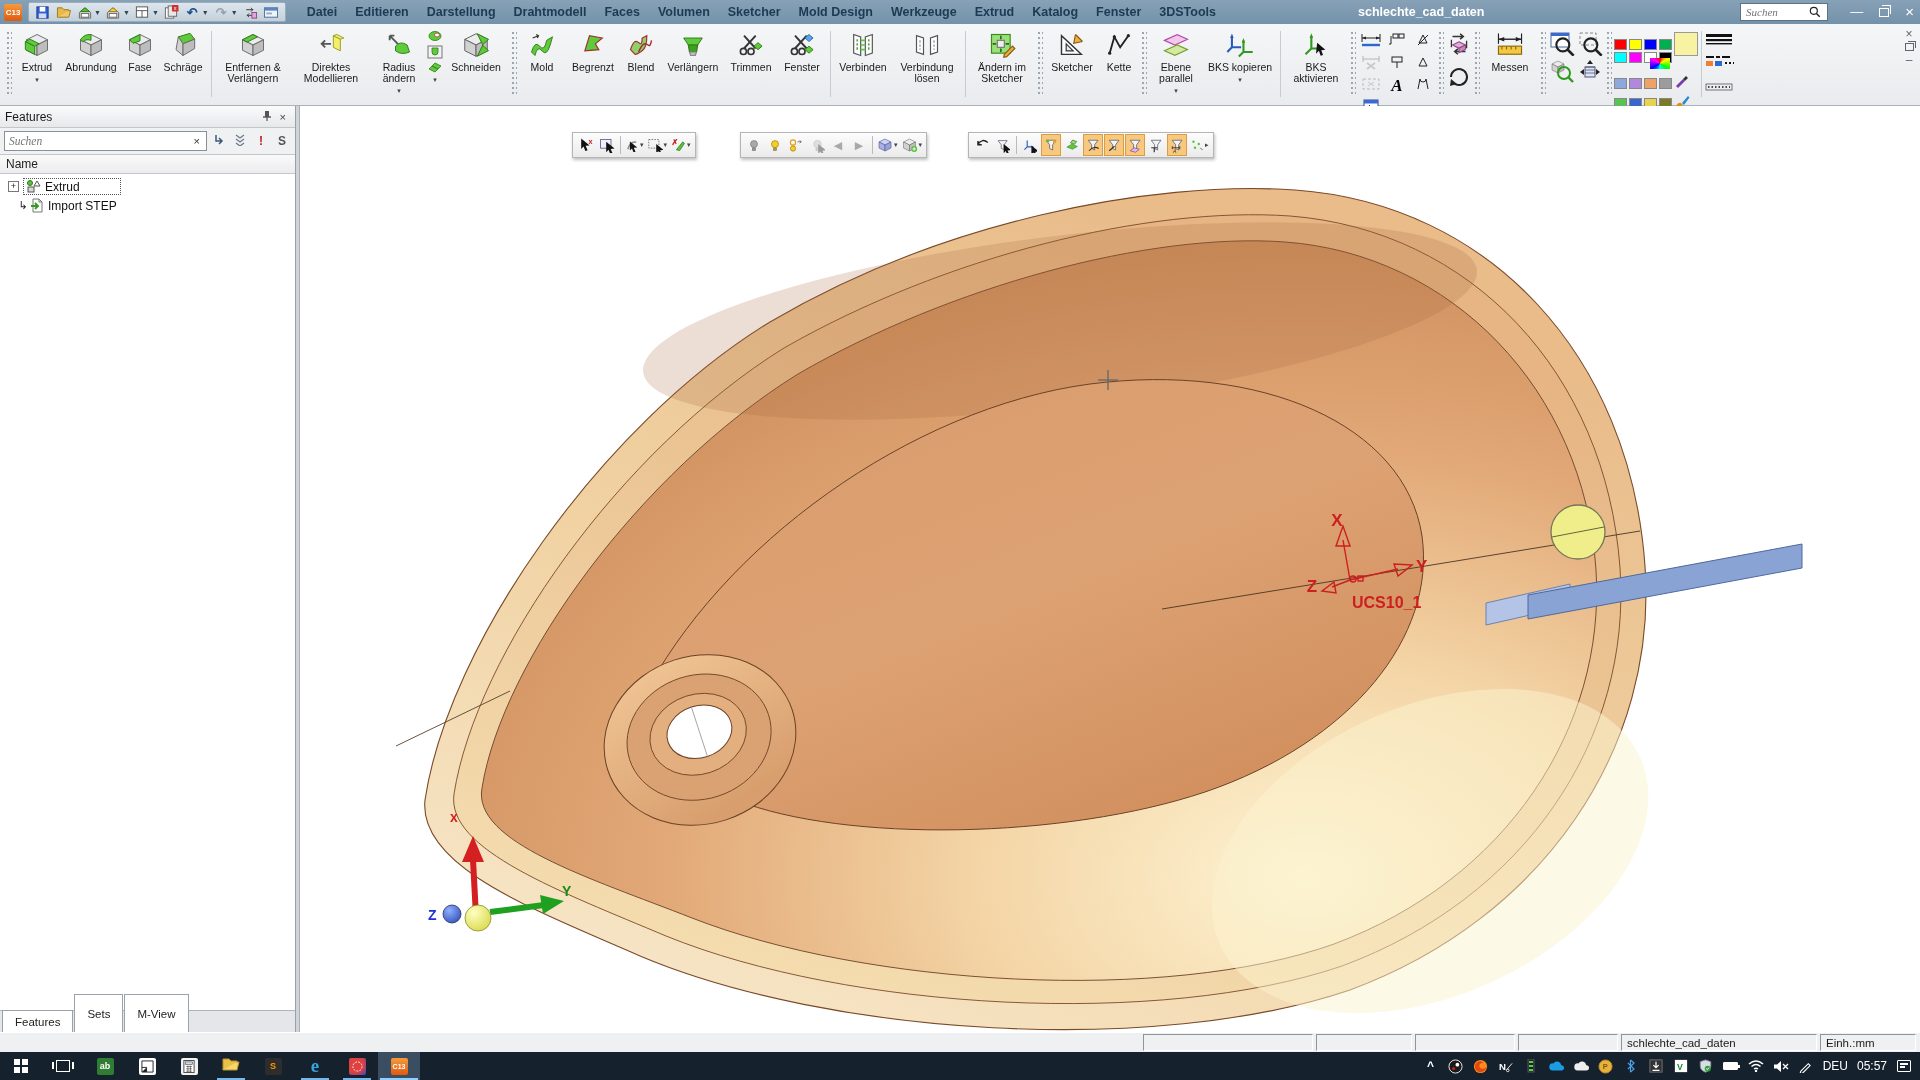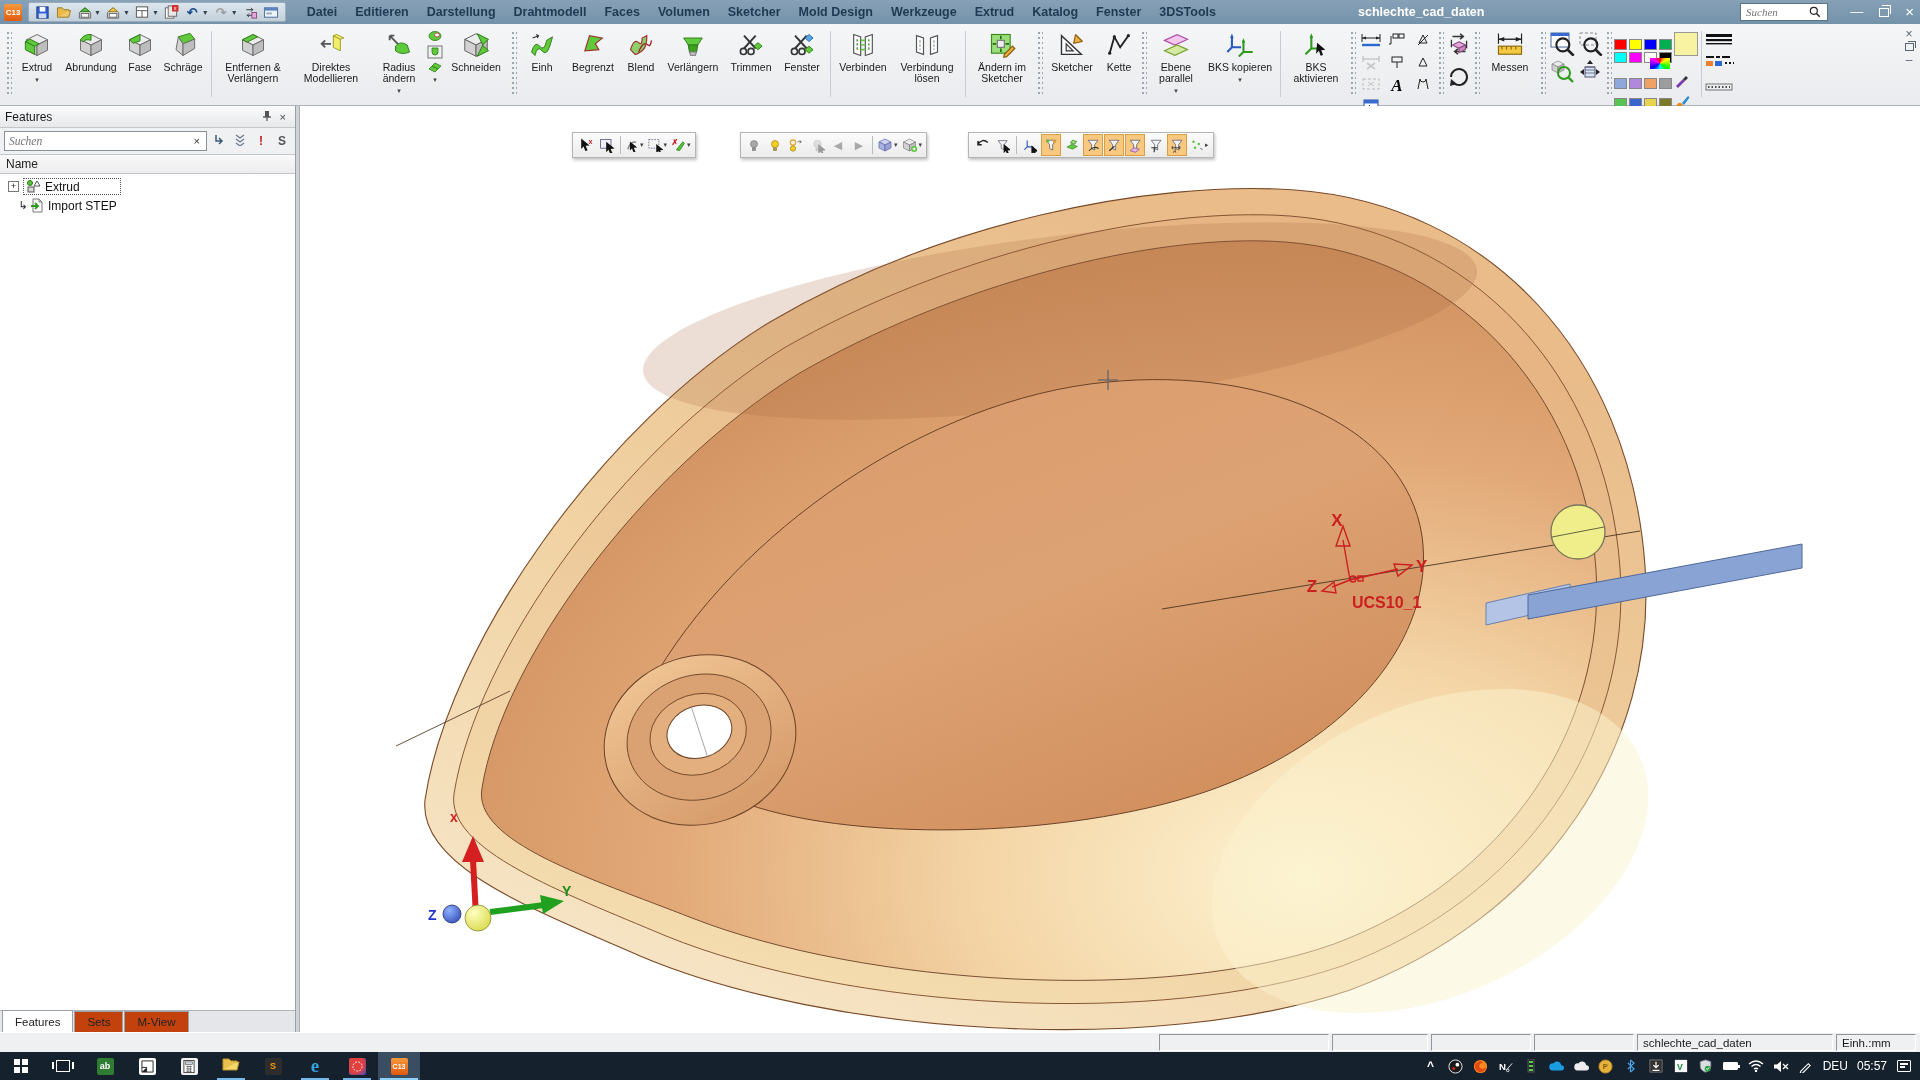--- a/index.html
+++ b/index.html
@@ -58,21 +58,21 @@
 .ficon { width:18px; text-align:center; color:#4a5560; font-size:12px; }
 .fname { height:20px; background:linear-gradient(#fafafa,#ececee); border:1px solid #c2c7cc; border-left:none; border-right:none; font-size:12px; color:#222; padding:2px 6px; }
 .ftree { flex:1; background:#fff; padding:4px 2px; font-size:12px; color:#111; overflow:hidden; }
 .trow { display:flex; align-items:center; height:17px; margin-bottom:2px; }
 .texp { width:11px; height:11px; border:1px solid #777; background:#fff; font-size:9px; line-height:9px; text-align:center; color:#222; margin:0 4px 0 6px; }
 .tsel { display:flex; align-items:center; border:1px dotted #555; padding:0 40px 0 2px; height:17px; }
 .tico { margin-right:4px; display:flex; }
 .tindent { width:14px; }
 .tarrow { width:14px; color:#222; font-size:11px; text-align:center; }
 .ftabs { height:22px; flex:0 0 22px; background:#e4e6e9; display:flex; align-items:flex-end; padding-left:2px; border-top:1px solid #aeb4ba; }
-.ftab { height:21px; padding:0 12px; font-size:11.5px; color:#222; display:flex; align-items:center; border:1px solid #9aa1a8; border-bottom:none; background:#c2410c; margin-right:1px; }
+.ftab { height:38px; padding:0 12px; font-size:11.5px; color:#222; display:flex; align-items:center; border:1px solid #9aa1a8; border-bottom:none; background:#ffffff; margin-right:1px; }
 .ftab.active { background:#fff; height:22px; font-weight:normal; }
 .splitter { width:4px; flex:0 0 4px; background:#cfd3d7; border-right:1px solid #aab0b6; }
 
 
 .viewport { flex:1; position:relative; background:#fff; overflow:hidden; }
 .scene { position:absolute; left:0; top:0; }
 .vtb { position:absolute; top:26px; height:26px; background:linear-gradient(#fcfcfc,#ebebeb); border:1px solid #b5b5b5; box-shadow:1px 2px 3px rgba(0,0,0,0.25); display:flex; align-items:center; padding:0 3px; gap:1px; z-index:5; }
 .vi { min-width:20px; height:22px; display:flex; align-items:center; justify-content:center; font-size:11px; color:#333; position:relative; padding:0 1px; }
 .vi.on { background:#f7c87e; border:1px solid #d99d43; }
 .vi .c { font-size:7px; color:#444; margin-left:1px; }
@@ -345,21 +345,21 @@
     </div>
     <div class="grip"></div>
 
     <div class="rb" style="width:46px">
       <span class="ic">
           <svg width="28" height="28" viewBox="0 0 24 24">
             <path class="g" d="M3,18 Q6,8 10,13 Q14,18 16,8 L21,5 L19,12 Q16,22 12,17 Q8,12 6,21 Z"></path>
             <path d="M4,6 l5,-2 m-2,-1 l2,1 l-1,2" stroke="#333" fill="none"></path>
           </svg>
         </span>
-      <span class="lb">Einh</span>
+      <span class="lb">Mold</span>
     </div>
     <div class="rb" style="width:56px">
       <span class="ic">
           <svg width="28" height="28" viewBox="0 0 24 24">
             <polygon points="5,17 9,4 20,6 14,11 17,16" fill="#5fca3c" stroke="#a03030" stroke-width="1"></polygon>
           </svg>
         </span>
       <span class="lb">Begrenzt</span>
     </div>
     <div class="rb" style="width:40px">
@@ -982,21 +982,21 @@
     </div>
   </div>
 
   <div class="statusbar">
     <span class="sb-fill"></span>
     <span class="scell" style="width:170px"></span>
     <span class="scell" style="width:96px"></span>
     <span class="scell" style="width:100px"></span>
     <span class="scell" style="width:100px"></span>
     <span class="scell" style="width:196px">schlechte_cad_daten</span>
-    <span class="scell" style="width:80px">Einh.:mm</span>
+    <span class="scell" style="width:96px">Einh.:mm</span>
   </div>
 
   <div class="taskbar">
     <div class="titem">
         <span class="startsq">
           <span></span>
           <span></span>
           <span></span>
           <span></span>
         </span>

